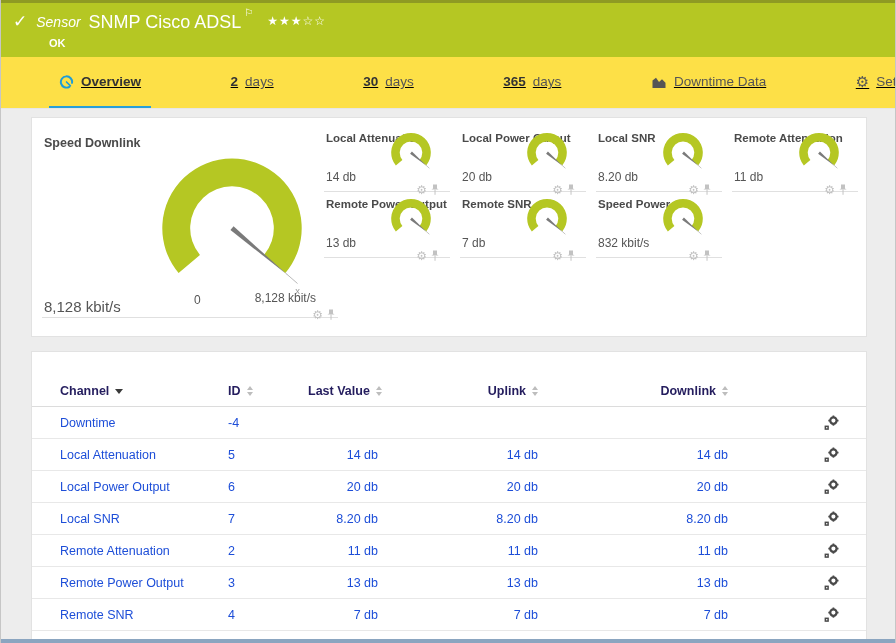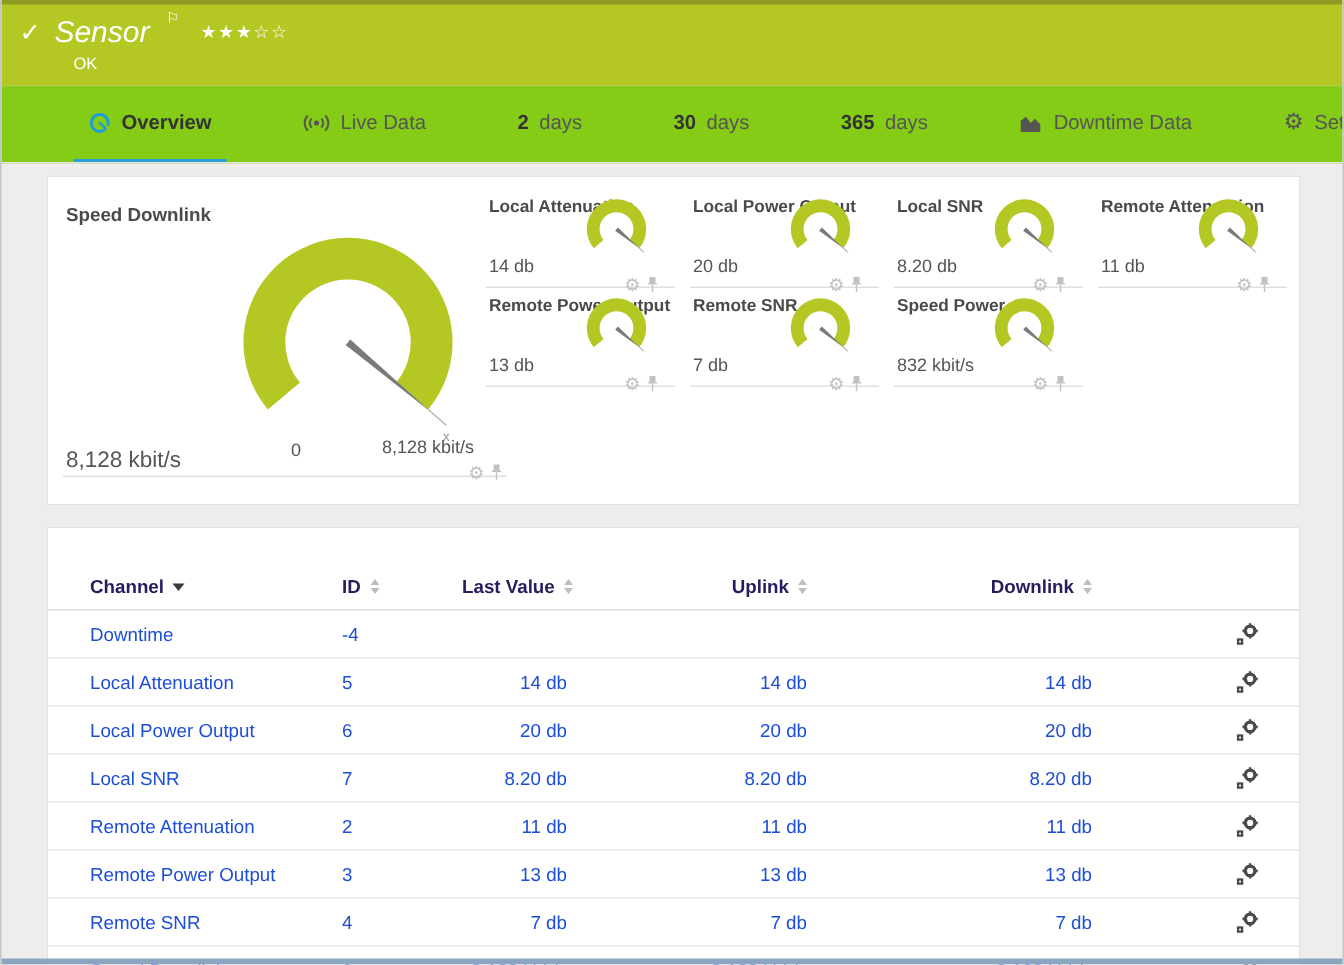--- a/index.html
+++ b/index.html
@@ -9,28 +9,28 @@
     background:#ededed;
     position:relative;
     border-left:1px solid #c6c6c6;
     border-right:1px solid #c6c6c6;
   }
 
   
   .hdr { background:#b5c723; border-top:3px solid #8e9a23; height:57px; position:relative; color:#fff; padding:8px 0 0 12px; }
   .hdr-line { display:flex; align-items:flex-start; }
   .chk { font-size:17px; font-weight:bold; margin-right:9px; line-height:22px; }
-  .hdr-sensor { font-style:italic; font-size:20px; line-height:22px; margin-right:8px; }
+  .hdr-sensor { font-style:italic; font-size:14px; line-height:22px; margin-right:8px; }
   .hdr-title { font-size:18px; line-height:22px; }
   .flag { font-size:10px; margin-left:3px; position:relative; top:-4px; cursor:pointer; }
   .stars { font-size:12px; letter-spacing:1px; margin-left:14px; line-height:20px; cursor:pointer; }
-  .hdr-status { font-size:11px; font-weight:normal; margin:4px 0 0 36px; }
-
-  
-  .tabbar { background:#84cc16; height:52px; border-bottom:1px solid #e6e6e6; overflow:hidden; }
+  .hdr-status { font-size:11px; font-weight:bold; margin:4px 0 0 36px; }
+
+  
+  .tabbar { background:#fde047; height:52px; border-bottom:1px solid #e6e6e6; overflow:hidden;text-decoration:underline; }
   .tabs { display:flex; width:952px; justify-content:space-between; padding:0 18px 0 48px; height:52px; }
   .tab { display:flex; align-items:center; gap:7px; font-size:13.5px; color:#555; padding:0 10px; cursor:pointer; border-bottom:3px solid transparent; white-space:nowrap; }
   .tab b { color:#333; }
   .tab.active { color:#333; font-weight:bold; border-bottom:3px solid #279fd9; }
   .tab svg { flex:0 0 auto; }
   .tab .gear-glyph { font-size:15px; line-height:1; color:#555; }
 
   
   .panel { background:#fff; border:1px solid #e2e2e2; margin:0 28px 0 30px; position:relative; }
   .panel-gauges { margin-top:8px; height:220px; }
@@ -105,44 +105,35 @@
       <line x1="12.8" y1="6.2" x2="14.6" y2="6.2" stroke="#4a4a4a" stroke-width="1.6"></line>
       <rect x="2.2" y="11.6" width="2.6" height="2.6" fill="none" stroke="#4a4a4a" stroke-width="1.4"></rect>
     </symbol>
   </defs>
 </svg>
 
 <div class="hdr">
   <div class="hdr-line">
     <span class="chk">✓</span>
     <span class="hdr-sensor">Sensor</span>
+    <span class="hdr-title">SNMP Cisco ADSL</span>
     <span class="flag">⚐</span>
     <span class="stars">★★★☆☆</span>
   </div>
   <div class="hdr-status">OK</div>
 </div>
 
 <div class="tabbar">
   <div class="tabs">
     <div class="tab active">
       <svg width="15" height="15" viewBox="0 0 16 16">
         <path d="M11,13.7 A6,6 0 1 1 13.9,9.54" fill="none" stroke="#1e9cd8" stroke-width="2.1" stroke-linecap="round"></path>
         <line x1="8" y1="8.5" x2="12.2" y2="12.6" stroke="#1e9cd8" stroke-width="1.7" stroke-linecap="round"></line>
       </svg>
       <span>Overview</span>
-    </div>
-    <div class="tab">
-      <svg width="18" height="12" viewBox="0 0 18 12">
-        <circle cx="9" cy="6" r="1.7" fill="#555"></circle>
-        <path d="M5.8,3 A4.2,4.2 0 0 0 5.8,9" fill="none" stroke="#555" stroke-width="1.3"></path>
-        <path d="M3.2,1 A7,7 0 0 0 3.2,11" fill="none" stroke="#555" stroke-width="1.3"></path>
-        <path d="M12.2,3 A4.2,4.2 0 0 1 12.2,9" fill="none" stroke="#555" stroke-width="1.3"></path>
-        <path d="M14.8,1 A7,7 0 0 1 14.8,11" fill="none" stroke="#555" stroke-width="1.3"></path>
-      </svg>
-      <span>Live Data</span>
     </div>
     <div class="tab">
       <b>2</b>
         <span>days</span>
     </div>
     <div class="tab">
       <b>30</b>
         <span>days</span>
     </div>
     <div class="tab">

